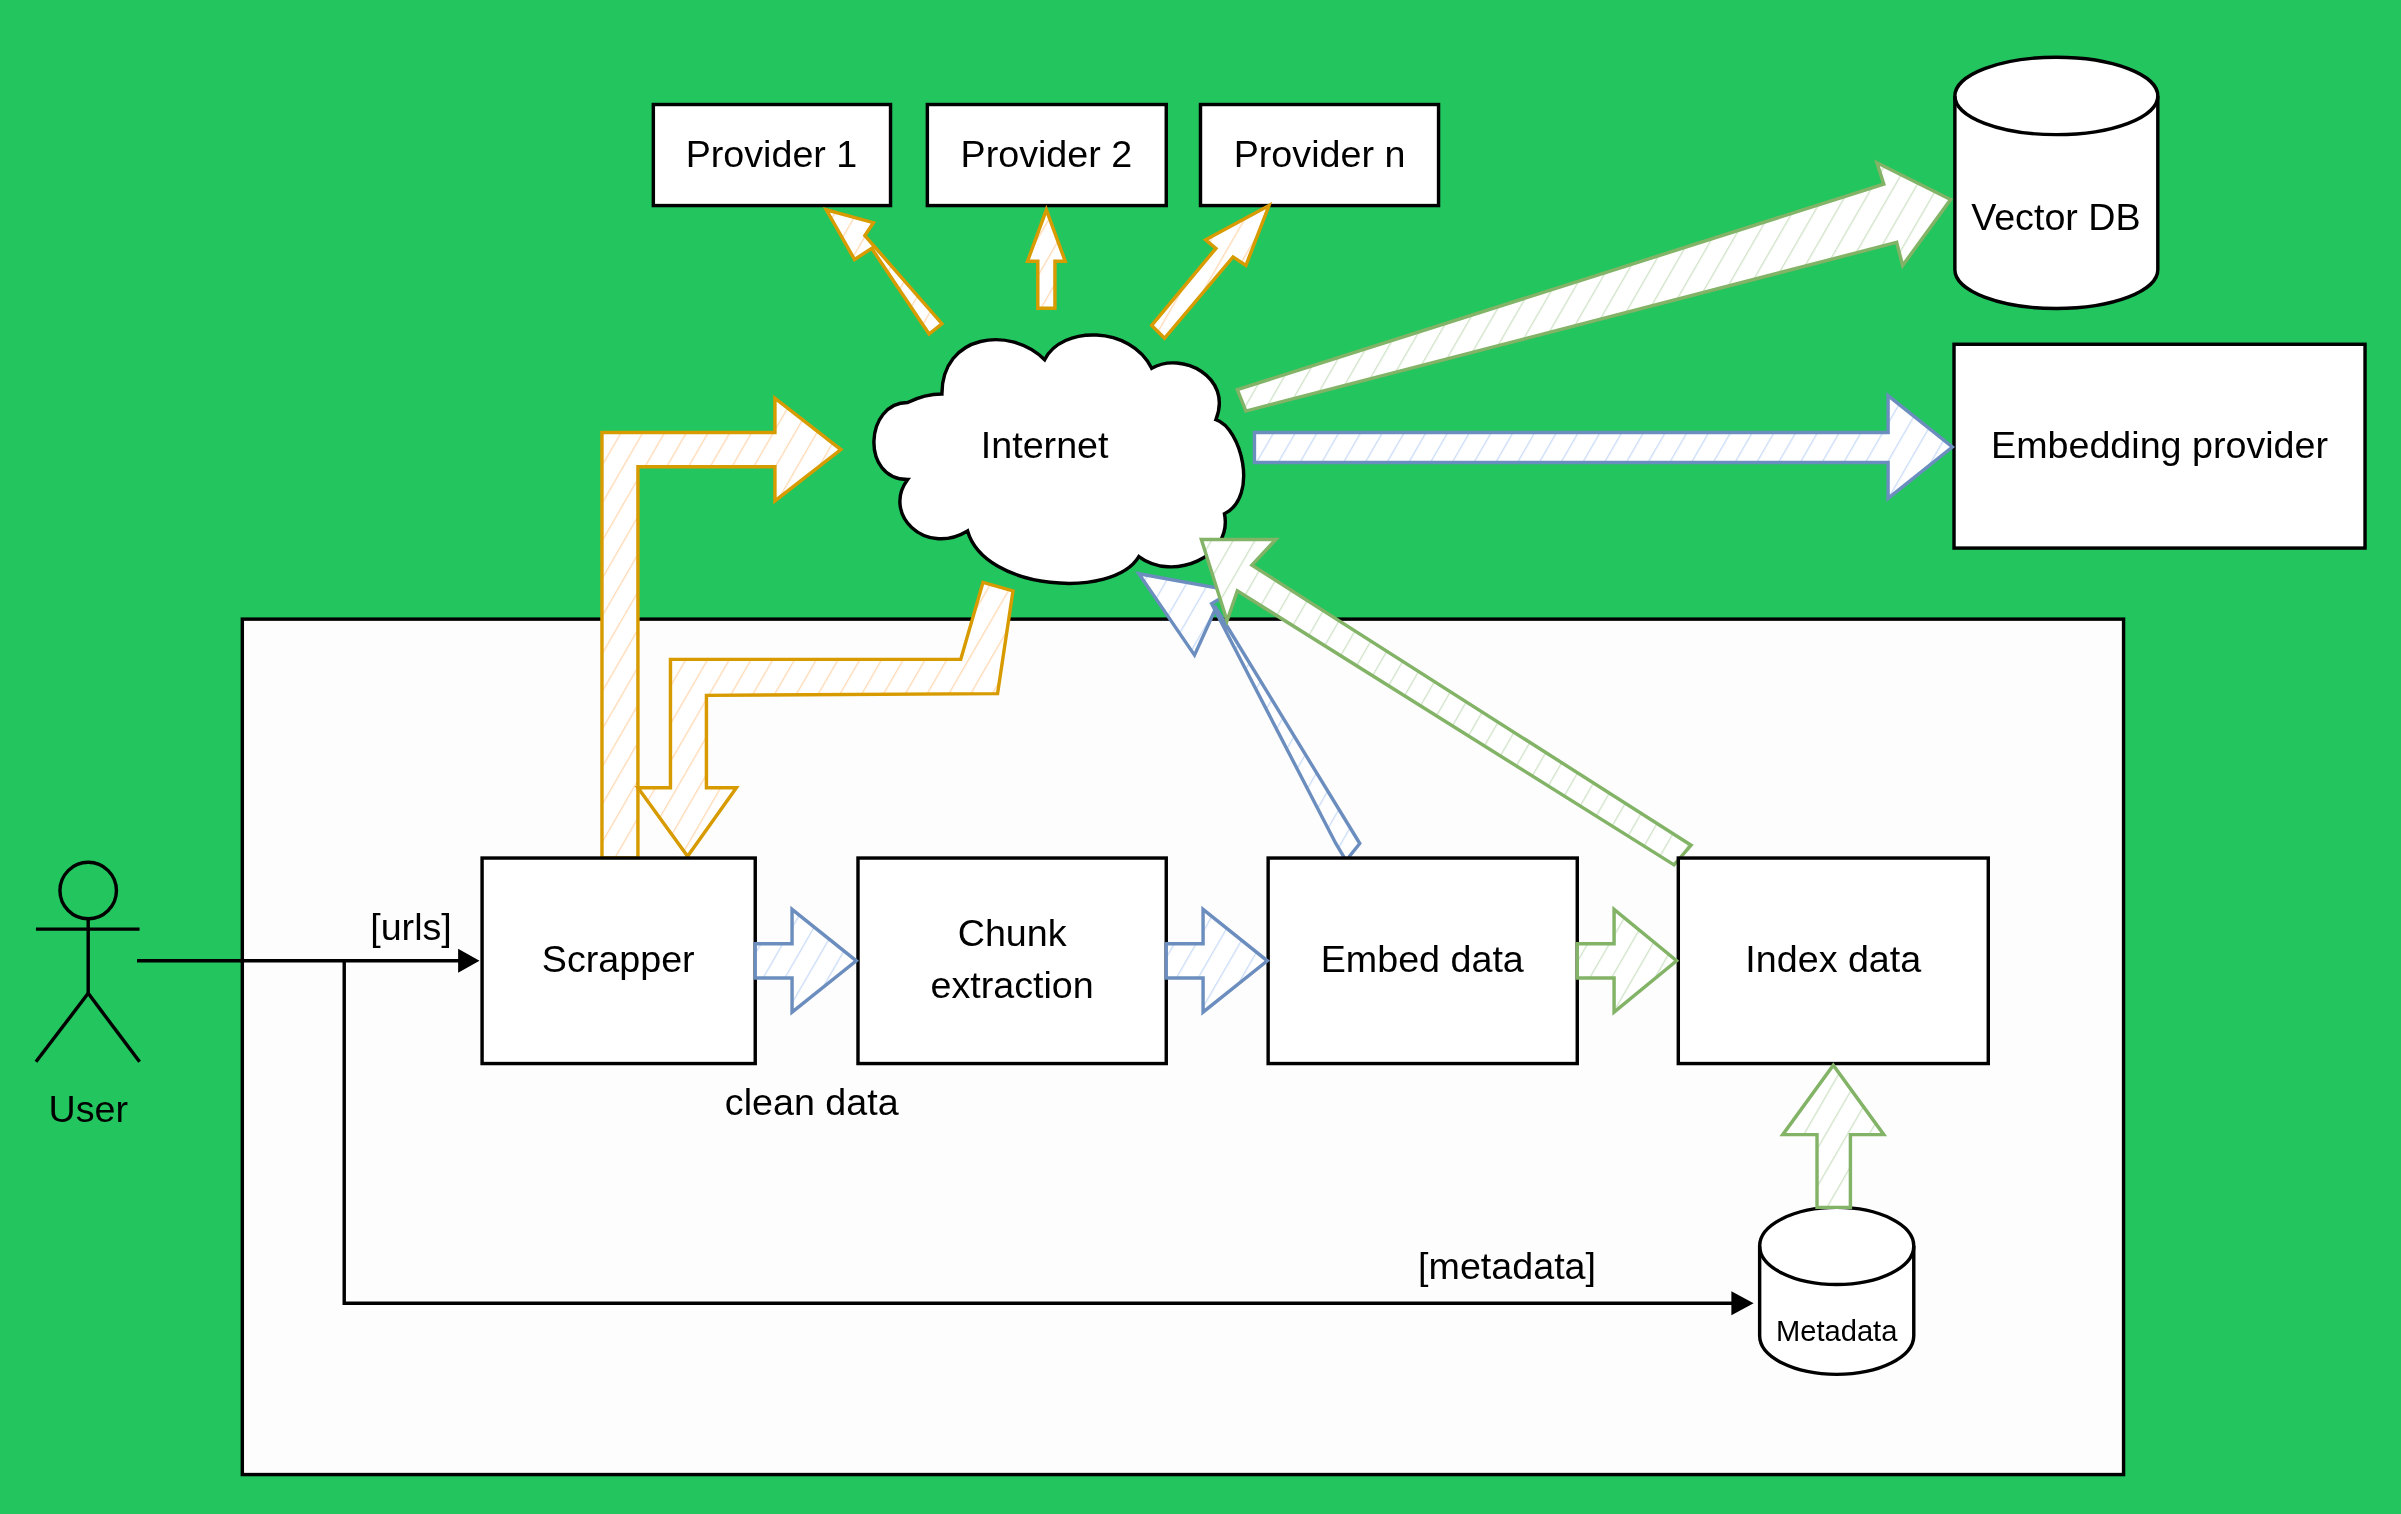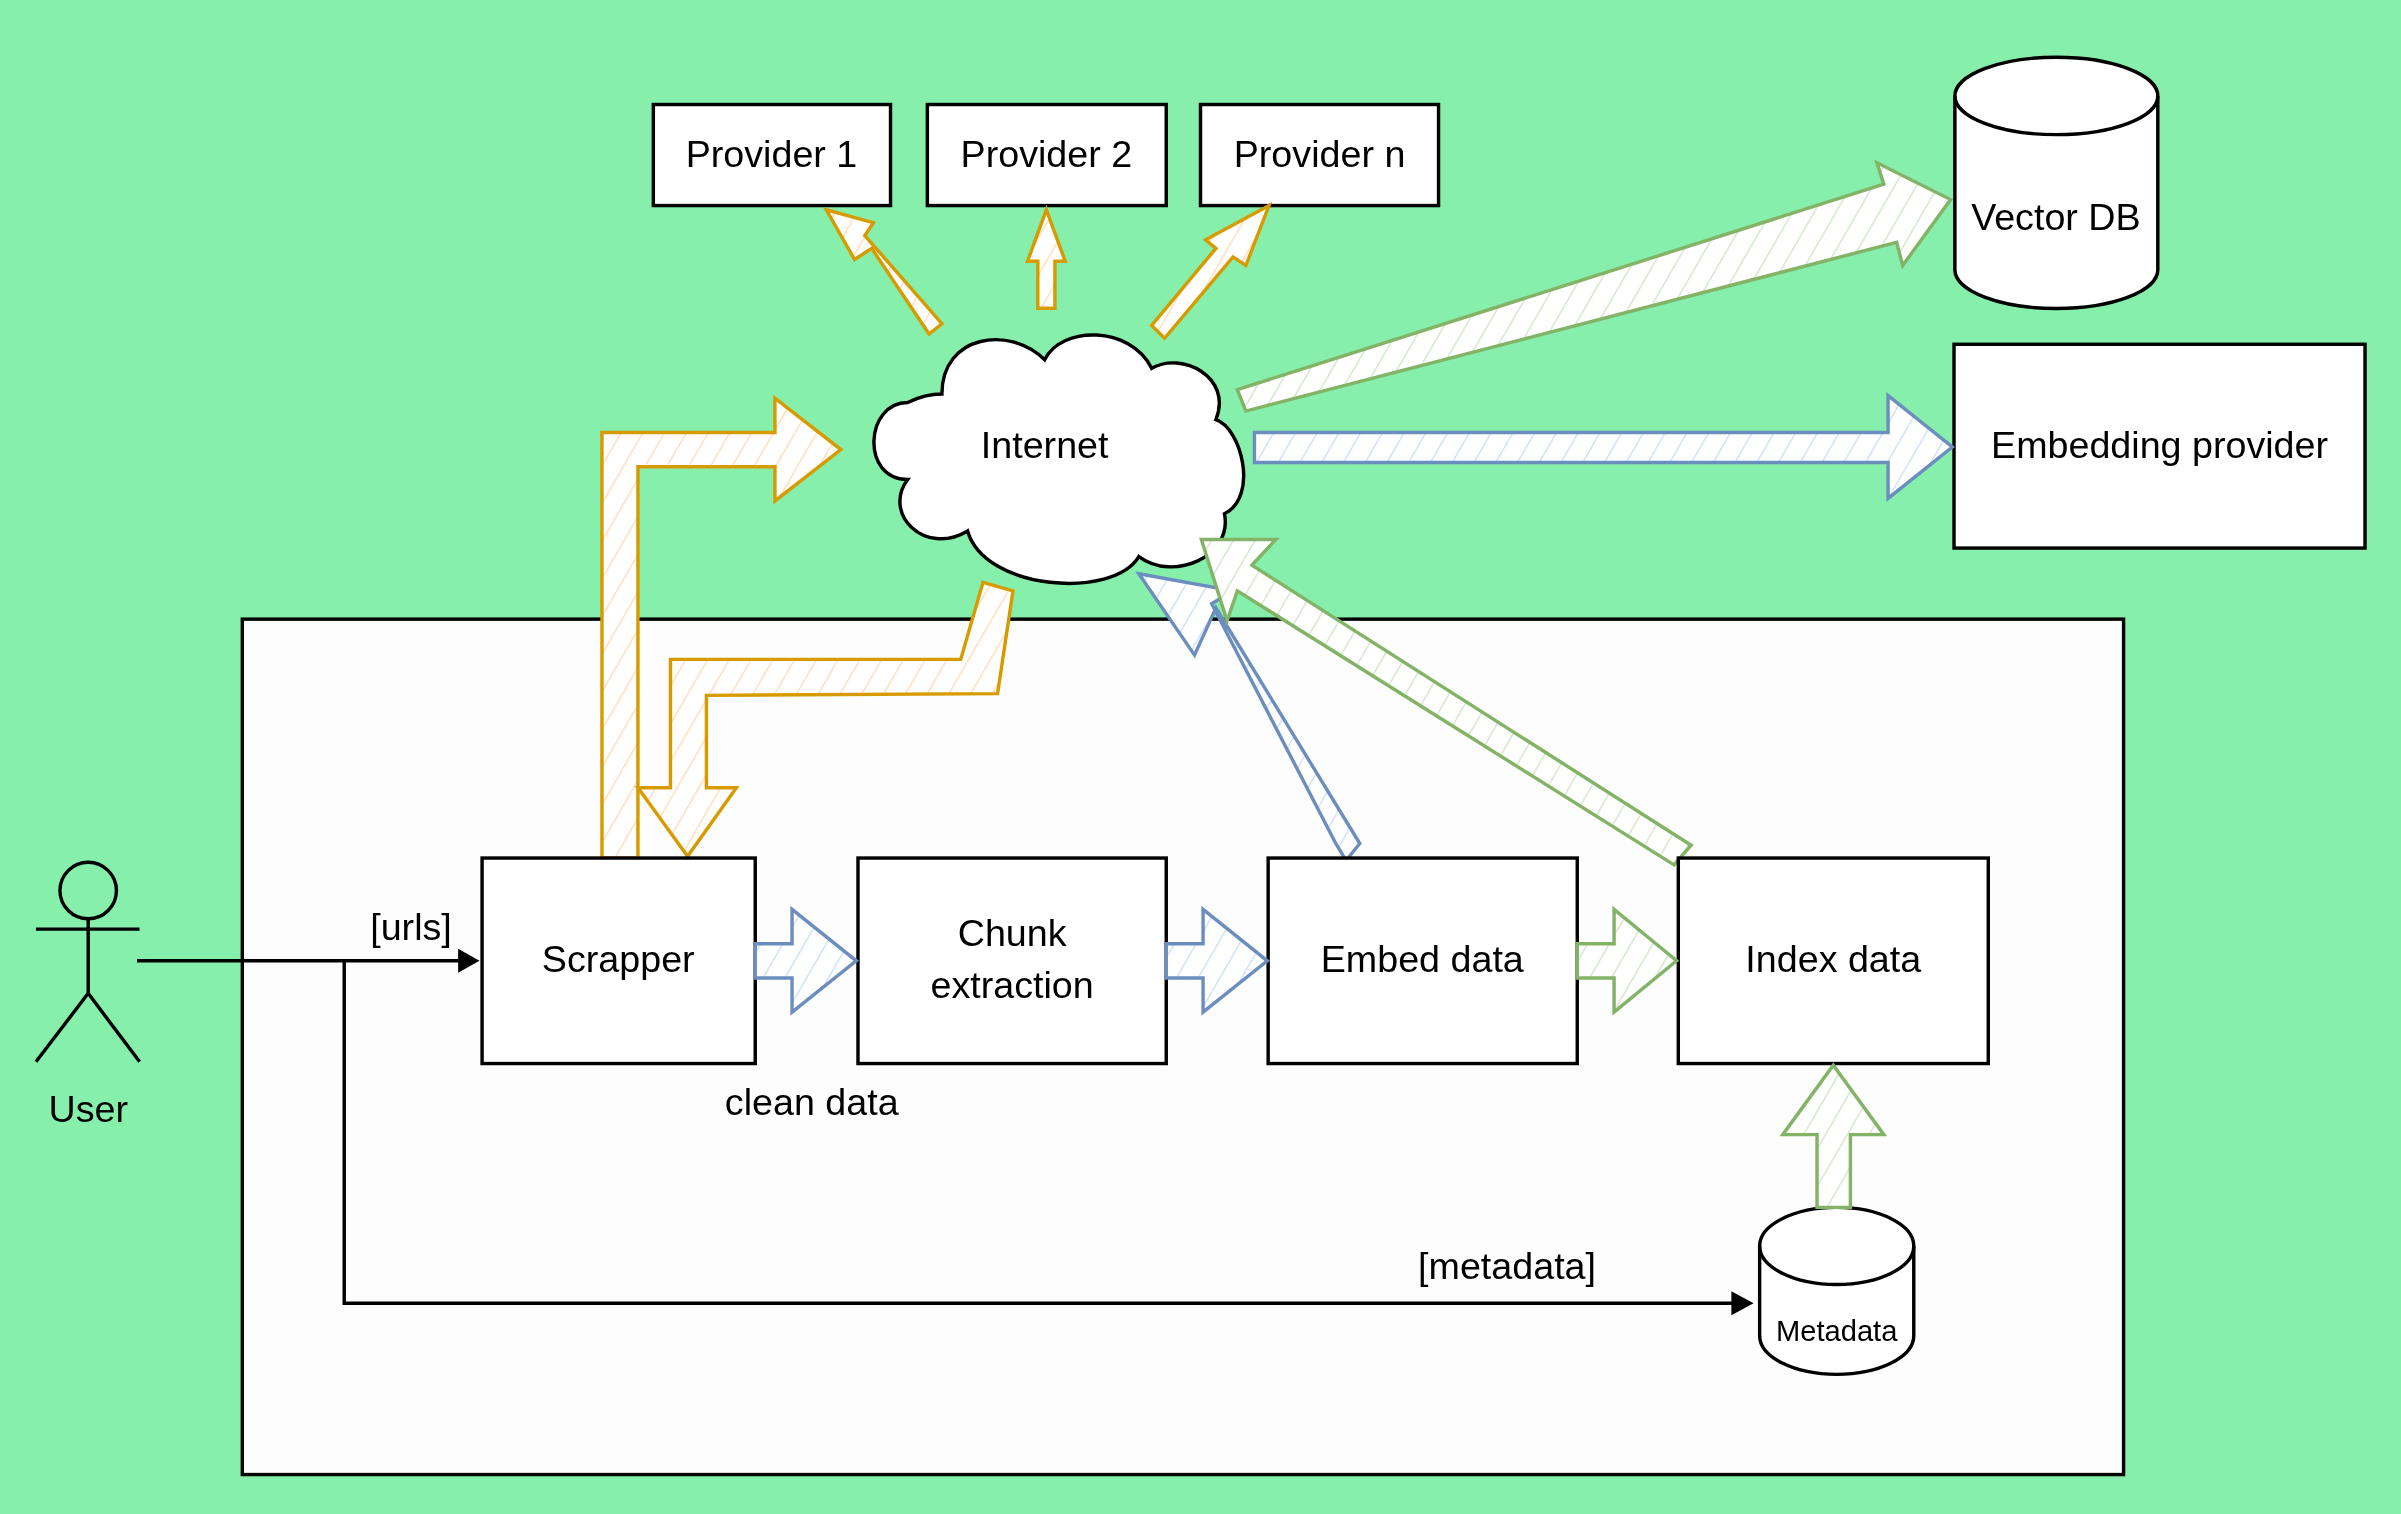--- a/index.html
+++ b/index.html
@@ -1,16 +1,16 @@
 <!DOCTYPE html>
 <html style="font-size:13.7px"><head>
 <meta charset="utf-8">
 <style>
   html, body { margin: 0; padding: 0; background: #ffffff; }
-  #canvas { width: 2401px; height: 1514px; position: relative; background: #86efac; text-decoration: underline; }
+  #canvas { width: 2401px; height: 1514px; position: relative; background: #22c55e; text-decoration: underline; }
   svg { position: absolute; left: 0; top: 0; }
   .lbl { font-family: "Liberation Sans", sans-serif; fill: #000; }
   .lg { font-size: 44px; }
   .sm { font-size: 34px; }
   .box { fill: #fff; stroke: #000; stroke-width: 4; }
   .container { fill: #fdfdfd; stroke: #000; stroke-width: 4; }
   .line { fill: none; stroke: #000; stroke-width: 4; }
   .arr-orange { fill: url(#hatch-orange); stroke: #d79b00; stroke-width: 4; stroke-linejoin: miter; }
   .arr-blue { fill: url(#hatch-blue); stroke: #6c8ebf; stroke-width: 4; }
   .arr-green { fill: url(#hatch-green); stroke: #82b366; stroke-width: 4; }

